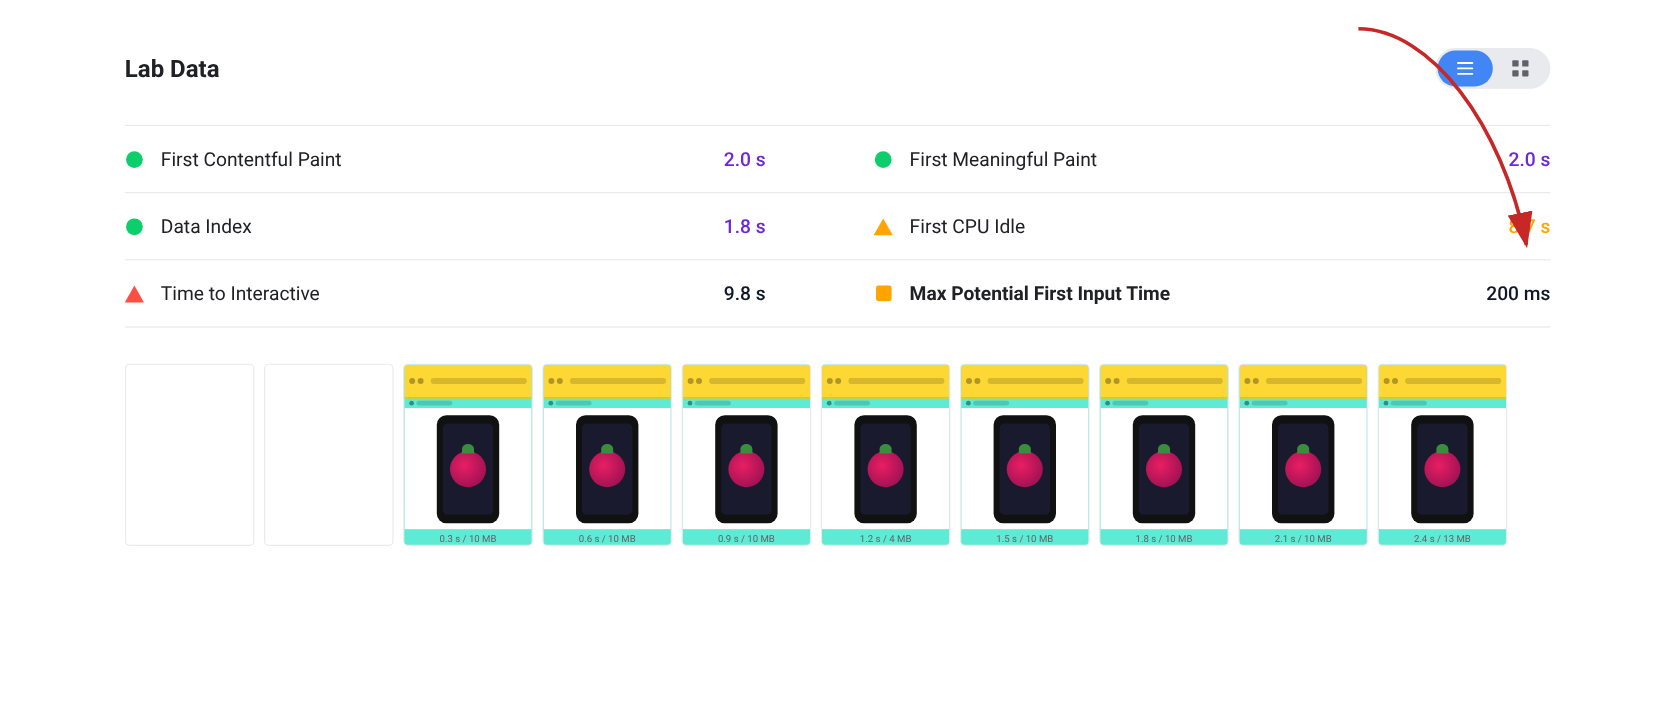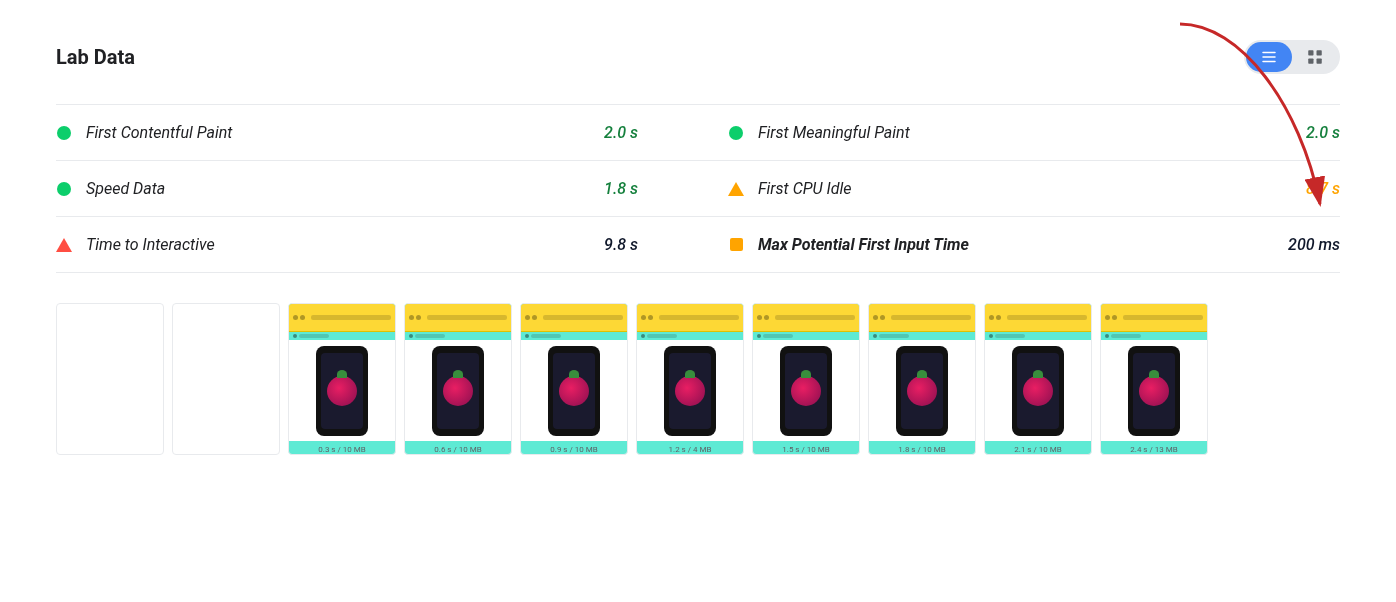--- a/index.html
+++ b/index.html
@@ -5,21 +5,21 @@
     * { box-sizing: border-box; margin: 0; padding: 0; }
     body {
       font-family: -apple-system, BlinkMacSystemFont, 'Segoe UI', Roboto, sans-serif;
       background: #fff;
       color: #202124;
       width: 1396px;
       min-height: 602px;
       overflow: hidden;
     }
     .main-container {
-      padding: 40px 56px;
+      padding: 40px 104px;
       position: relative;
     }
     .header-row {
       display: flex;
       justify-content: space-between;
       align-items: center;
       margin-bottom: 30px;
     }
     .lab-data-title {
       font-size: 20px;
@@ -57,21 +57,20 @@
       grid-template-columns: 1fr 1fr;
       gap: 0;
       border-top: 1px solid #e8eaed;
       position: relative;
     }
     .metric-row {
       display: flex;
       align-items: center;
       padding: 18px 0;
       border-bottom: 1px solid #e8eaed;
-      font-style: italic;
     }
     .metric-row.left {
       padding-right: 60px;
     }
     .metric-row.right {
       padding-left: 30px;
       border-left: none;
     }
     .metric-icon {
       width: 16px;
@@ -111,21 +110,21 @@
     }
     .metric-name {
       font-size: 16px;
       color: #202124;
       flex: 1;
     }
     .metric-value {
       font-size: 16px;
       font-weight: 500;
     }
-    .value-green { color: #15803d; }
+    .value-green { color: #6d28d9; }
     .value-orange { color: #ffa400; }
     .value-red { color: #0f172a; }
 
     
     .filmstrip {
       display: flex;
       gap: 8px;
       margin-top: 30px;
       overflow-x: hidden;
     }
@@ -276,21 +275,21 @@
           <div class="metric-icon">
             <div class="icon-green-circle"></div>
           </div>
           <span class="metric-name">First Contentful Paint</span>
           <span class="metric-value value-green">2.0 s</span>
         </div>
         <div class="metric-row left">
           <div class="metric-icon">
             <div class="icon-green-circle"></div>
           </div>
-          <span class="metric-name">Speed Data</span>
+          <span class="metric-name">Data Index</span>
           <span class="metric-value value-green">1.8 s</span>
         </div>
         <div class="metric-row left">
           <div class="metric-icon">
             <div class="icon-red-triangle"></div>
           </div>
           <span class="metric-name">Time to Interactive</span>
           <span class="metric-value value-red">9.8 s</span>
         </div>
       </div>

